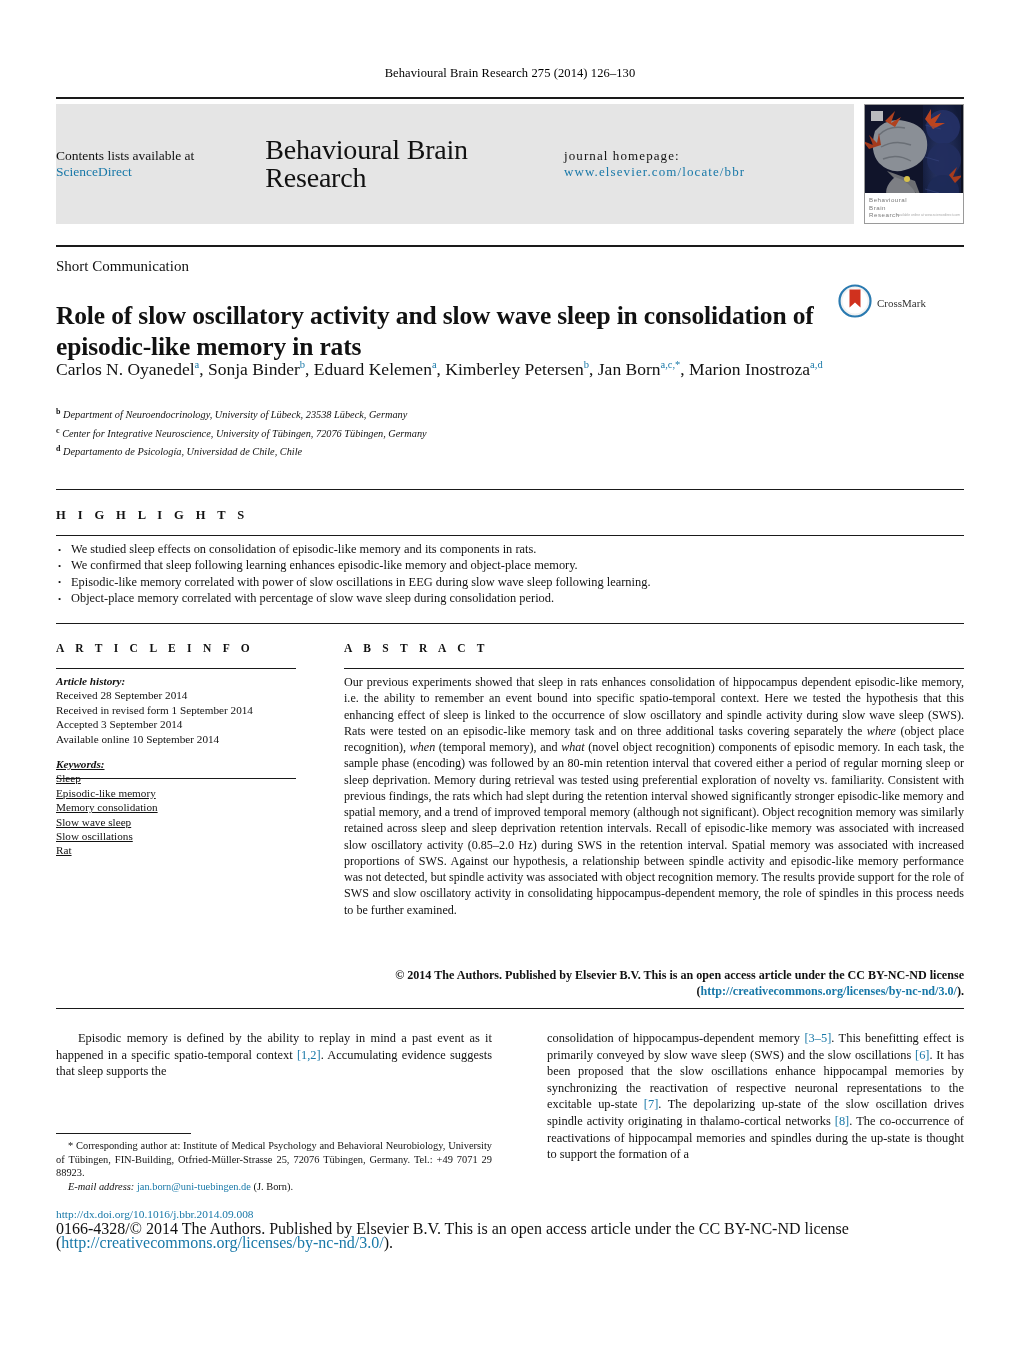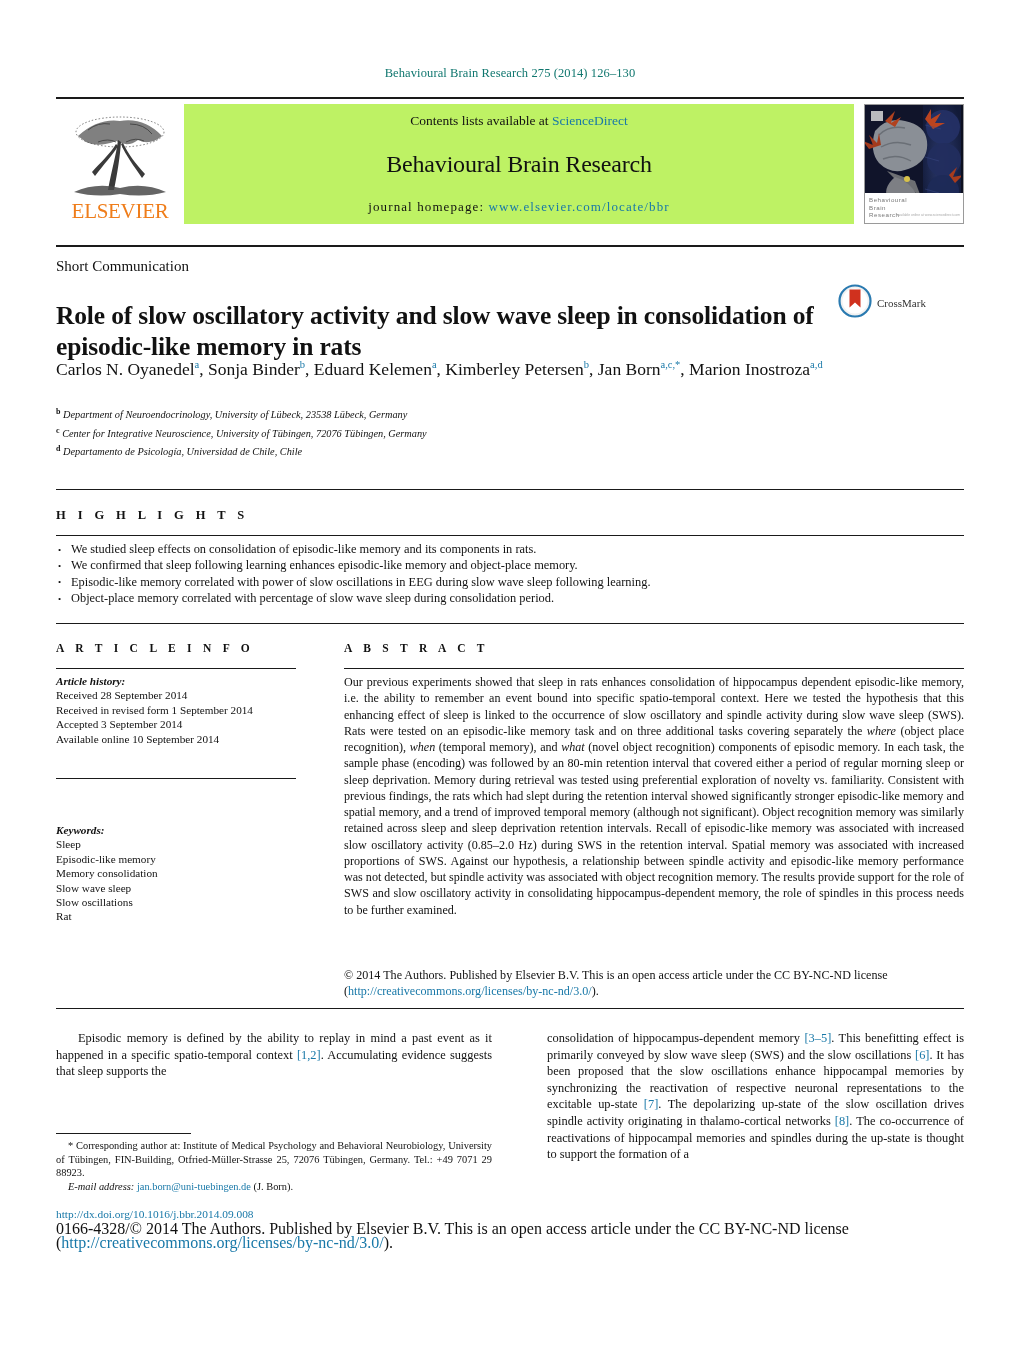--- a/index.html
+++ b/index.html
@@ -23,21 +23,21 @@
     padding: 0;
   }
   
   .runhead {
     position: absolute;
     top: 66px;
     left: 0;
     width: 1020px;
     text-align: center;
     font-size: 12.5px;
-    color: #0f766e;
+    color: #000000;
     letter-spacing: 0.1px;
   }
   
   .banner {
     position: absolute;
     left: 56px;
     top: 97px;
     width: 908px;
     border-top: 2.2px solid #1a1a1a;
     padding-top: 5px;
@@ -57,36 +57,36 @@
   .elsevier-word {
     font-family: "Liberation Serif", serif;
     font-size: 21px;
     letter-spacing: -0.3px;
     color: #ef7d1a;
     line-height: 1;
     margin-top: 1px;
   }
   .banner-center {
     flex: 1 1 auto;
-    background: #bef264;
+    background: #e5e5e5;
     display: flex;
-    flex-direction: column;
+    flex-direction: row;
     justify-content: space-between;
     align-items: center;
     padding: 9px 0 9px 0;
     min-height: 112px;
     box-sizing: border-box;
   }
   .contents-line {
     font-size: 13.5px;
     color: #111;
   }
   .contents-line .sd { color: #1878a8; }
   .journal-name {
-    font-size: 24px;
+    font-size: 28px;
     letter-spacing: -0.2px;
     color: #111;
     line-height: 1;
     font-family: Liberation Serif, serif;
   }
   .homepage-line {
     font-size: 13px;
     letter-spacing: 1.1px;
     color: #111;
   }
@@ -253,46 +253,49 @@
     color: #111;
   }
   .ai-block .lbl { font-style: italic; font-weight: bold; }
   .ai-rule2 {
     position: absolute; left: 56px; top: 778px; width: 240px;
     border-top: 1.2px solid #1a1a1a;
   }
   .kw-block {
     position: absolute;
     left: 56px;
-    top: 823px;
+    top: 757px;
     width: 255px;
     font-size: 11.2px;
     line-height: 14.4px;
     color: #111;
+    text-decoration: underline;
   }
   .kw-block .lbl { font-style: italic; font-weight: bold; }
   .abstract {
     position: absolute;
     left: 344px;
     top: 674px;
     width: 620px;
     font-size: 12.1px;
     line-height: 16.25px;
     text-align: justify;
     color: #111;
   }
   .abstract i { font-style: italic; }
   .copyline {
     position: absolute;
     left: 344px;
     top: 967px;
     width: 620px;
     font-size: 12.1px;
     line-height: 16.25px;
-    color: #111;
+    text-align: right;
+    color: #111;
+    font-weight: bold;
   }
   .copyline .a { color: #1878a8; }
   .foot-rule {
     position: absolute; left: 56px; top: 1008px; width: 908px;
     border-top: 1.2px solid #1a1a1a;
   }
   
   .col {
     position: absolute;
     width: 436px;
@@ -345,41 +348,20 @@
 </style>
 </head>
 <body>
 
 <div class="page">
 
   <div class="runhead">Behavioural Brain Research 275 (2014) 126–130</div>
 
   <div class="banner">
 
-    <div class="banner-logo">
-      <span>
-        <svg class="tree-svg" width="104" height="88" viewBox="0 0 104 88" aria-hidden="true">
-          <g fill="#2b2b2b">
-            <ellipse cx="52" cy="20" rx="44" ry="15" fill="none" stroke="#444" stroke-width="0.7" stroke-dasharray="1.5 2"></ellipse>
-            <path d="M10 24 Q30 6 52 9 Q76 5 94 24 Q82 34 70 28 Q60 36 48 29 Q30 36 18 30 Z" fill="#555" opacity="0.75"></path>
-            <path d="M50 28 C48 44 44 56 40 78 L46 78 C50 58 52 44 53 30 Z" fill="#3a3a3a"></path>
-            <path d="M53 32 C58 44 66 54 74 66 L77 62 C68 52 60 42 55 31 Z" fill="#3a3a3a"></path>
-            <path d="M50 34 C44 44 36 52 27 64 L24 60 C33 50 42 42 48 32 Z" fill="#3a3a3a"></path>
-            <path d="M6 80 Q28 70 52 76 Q76 70 98 80 Q76 86 52 82 Q28 86 6 80 Z" fill="#4a4a4a" opacity="0.85"></path>
-            <g stroke="#3a3a3a" stroke-width="0.8" fill="none">
-              <path d="M20 18 q10 -8 22 -6"></path>
-                <path d="M62 12 q14 0 22 10"></path>
-              <path d="M30 30 q10 -4 18 0"></path>
-                <path d="M58 30 q10 -5 18 -1"></path>
-            </g>
-          </g>
-        </svg>
-      </span>
-      <div class="elsevier-word">ELSEVIER</div>
-    </div>
 
     <div class="banner-center">
       <div class="contents-line">
         <span>Contents lists available at </span><span class="sd">ScienceDirect</span>
       </div>
       <div class="journal-name">Behavioural Brain Research</div>
       <div class="homepage-line">
         <span>journal homepage: </span><span class="url">www.elsevier.com/locate/bbr</span>
       </div>
     </div>

